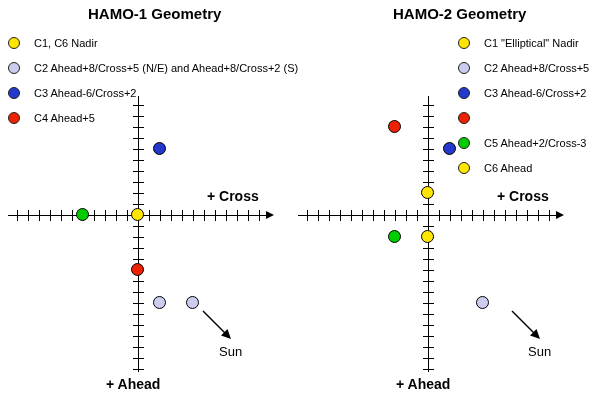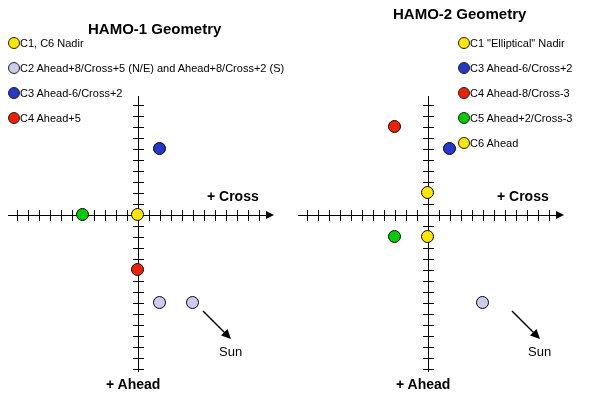--- a/index.html
+++ b/index.html
@@ -2,21 +2,21 @@
 <html><head>
 <meta charset="utf-8">
 <style>
   * { margin:0; padding:0; box-sizing:border-box; }
   body { background:#ffffff; font-family:"Liberation Sans", sans-serif; color:#000; }
   #canvas { position:relative; width:616px; height:408px; background:#fff; overflow:hidden; }
 
   .title { position:absolute; font-size:15px; font-weight:bold; white-space:nowrap; }
 
   .legend { position:absolute; list-style:none; }
-  .legend li { display:flex; align-items:center; height:25px; gap:0; }
+  .legend li { display:flex; align-items:center; height:25px; gap:14px; }
   .sw { width:12px; height:12px; border-radius:50%; border:1px solid #222; flex:0 0 12px; }
   .lt { font-size:11px; white-space:nowrap; }
 
   .hline { position:absolute; height:1px; background:#000; }
   .vline { position:absolute; width:1px; background:#000; }
   .hticks { position:absolute; height:11px;
             background:repeating-linear-gradient(to right,#000 0,#000 1px,transparent 1px,transparent 11px); }
   .vticks { position:absolute; width:11px;
             background:repeating-linear-gradient(to bottom,#000 0,#000 1px,transparent 1px,transparent 11px); }
   .harrow { position:absolute; width:0; height:0;
@@ -27,21 +27,21 @@
   .sun-arrow  { position:absolute; }
 
   .dots-layer { position:absolute; inset:0; pointer-events:none; }
   .dot { position:absolute; width:13px; height:13px; border-radius:50%; border:1px solid #000; }
 </style>
 </head>
 <body>
 
 <div id="canvas">
 
-  <div class="title" style="left:88px; top:20px;">HAMO-1 Geometry</div>
+  <div class="title" style="left:88px; top:5px;">HAMO-1 Geometry</div>
 
   <ul class="legend" id="legend-0" style="left:8px; top:30px;">
       <li>
         <span class="sw" style="background: rgb(255, 230, 0);"></span>
         <span class="lt">C1, C6 Nadir</span>
       </li>
       <li>
         <span class="sw" style="background: rgb(204, 204, 238);"></span>
         <span class="lt">C2 Ahead+8/Cross+5 (N/E) and Ahead+8/Cross+2 (S)</span>
       </li>
@@ -72,26 +72,29 @@
   <div class="sun-label" style="left:219px; top:344px;">Sun</div>
 
   <div class="title" style="left:393px; top:5px;">HAMO-2 Geometry</div>
 
   <ul class="legend" id="legend-1" style="left:458px; top:30px;">
       <li>
         <span class="sw" style="background: rgb(255, 230, 0);"></span>
         <span class="lt">C1 "Elliptical" Nadir</span>
       </li>
       <li>
+        <span class="sw" style="background: rgb(204, 204, 238);"></span>
+        <span class="lt">C2 Ahead+8/Cross+5</span>
+      </li>
+      <li>
         <span class="sw" style="background: rgb(36, 56, 204);"></span>
         <span class="lt">C3 Ahead-6/Cross+2</span>
       </li>
       <li>
         <span class="sw" style="background: rgb(238, 34, 0);"></span>
-        <span class="lt">C4 Ahead-8/Cross-3</span>
       </li>
       <li>
         <span class="sw" style="background: rgb(0, 204, 0);"></span>
         <span class="lt">C5 Ahead+2/Cross-3</span>
       </li>
       <li>
         <span class="sw" style="background: rgb(255, 230, 0);"></span>
         <span class="lt">C6 Ahead</span>
       </li>
     </ul>

